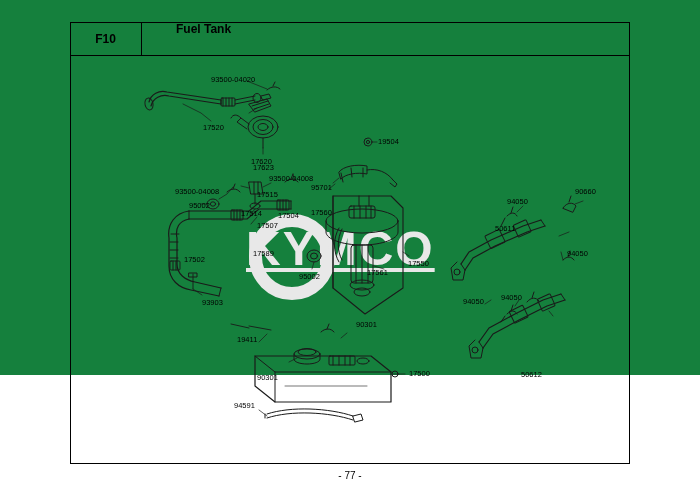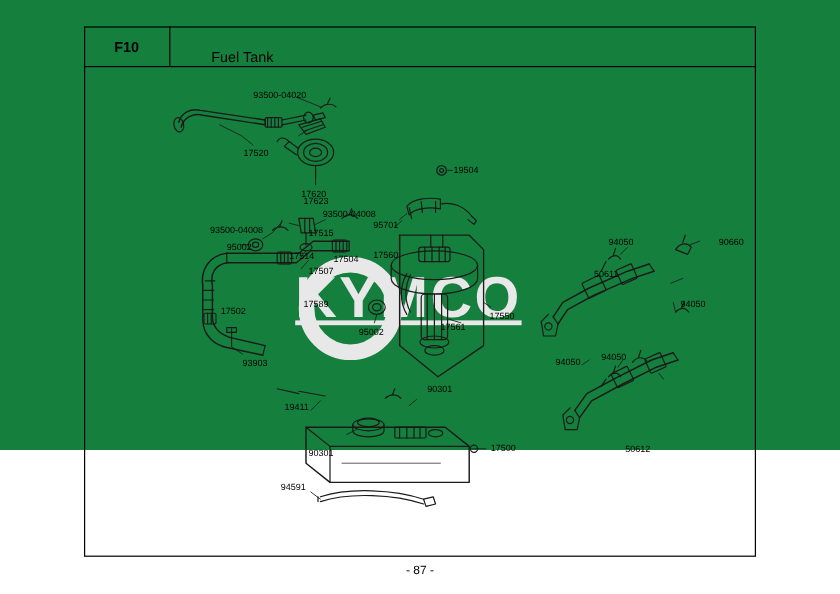--- a/index.html
+++ b/index.html
@@ -54,23 +54,23 @@
     justify-content: center;
   }
   .code-text {
     font-size: 12px;
     font-weight: bold;
     color: #000000;
   }
   .title-text {
     position: absolute;
     left: 106px;
-    top: 19px;
+    top: 0;
     font-size: 12px;
-    font-weight: normal;
+    font-weight: bold;
     color: #000000;
   }
   .page-number {
     position: absolute;
     left: 0;
     top: 470px;
     width: 700px;
     text-align: center;
     font-size: 10px;
     color: #000000;
@@ -328,24 +328,24 @@
     <div class="lbl" style="left:228px; top:216px;">95002</div>
     <div class="lbl" style="left:296px; top:212px;">17561</div>
     <div class="lbl" style="left:337px; top:203px;">17550</div>
     <div class="lbl" style="left:131px; top:242px;">93903</div>
     <div class="lbl" style="left:166px; top:279px;">19411</div>
     <div class="lbl" style="left:285px; top:264px;">90301</div>
     <div class="lbl" style="left:186px; top:317px;">90301</div>
     <div class="lbl" style="left:338px; top:313px;">17500</div>
     <div class="lbl" style="left:163px; top:345px;">94591</div>
     <div class="lbl" style="left:436px; top:141px;">94050</div>
-    <div class="lbl" style="left:504px; top:141px;margin-left:24px;">90660</div>
+    <div class="lbl" style="left:504px; top:131px;">90660</div>
     <div class="lbl" style="left:424px; top:168px;">50611</div>
     <div class="lbl" style="left:496px; top:193px;">94050</div>
     <div class="lbl" style="left:392px; top:241px;">94050</div>
     <div class="lbl" style="left:430px; top:237px;">94050</div>
     <div class="lbl" style="left:450px; top:266px;margin-top:48px;">50612</div>
 
   </div>
 
-  <div class="page-number">- 87 -</div>
+  <div class="page-number">- 77 -</div>
 
 </div>
 
 </body></html>

